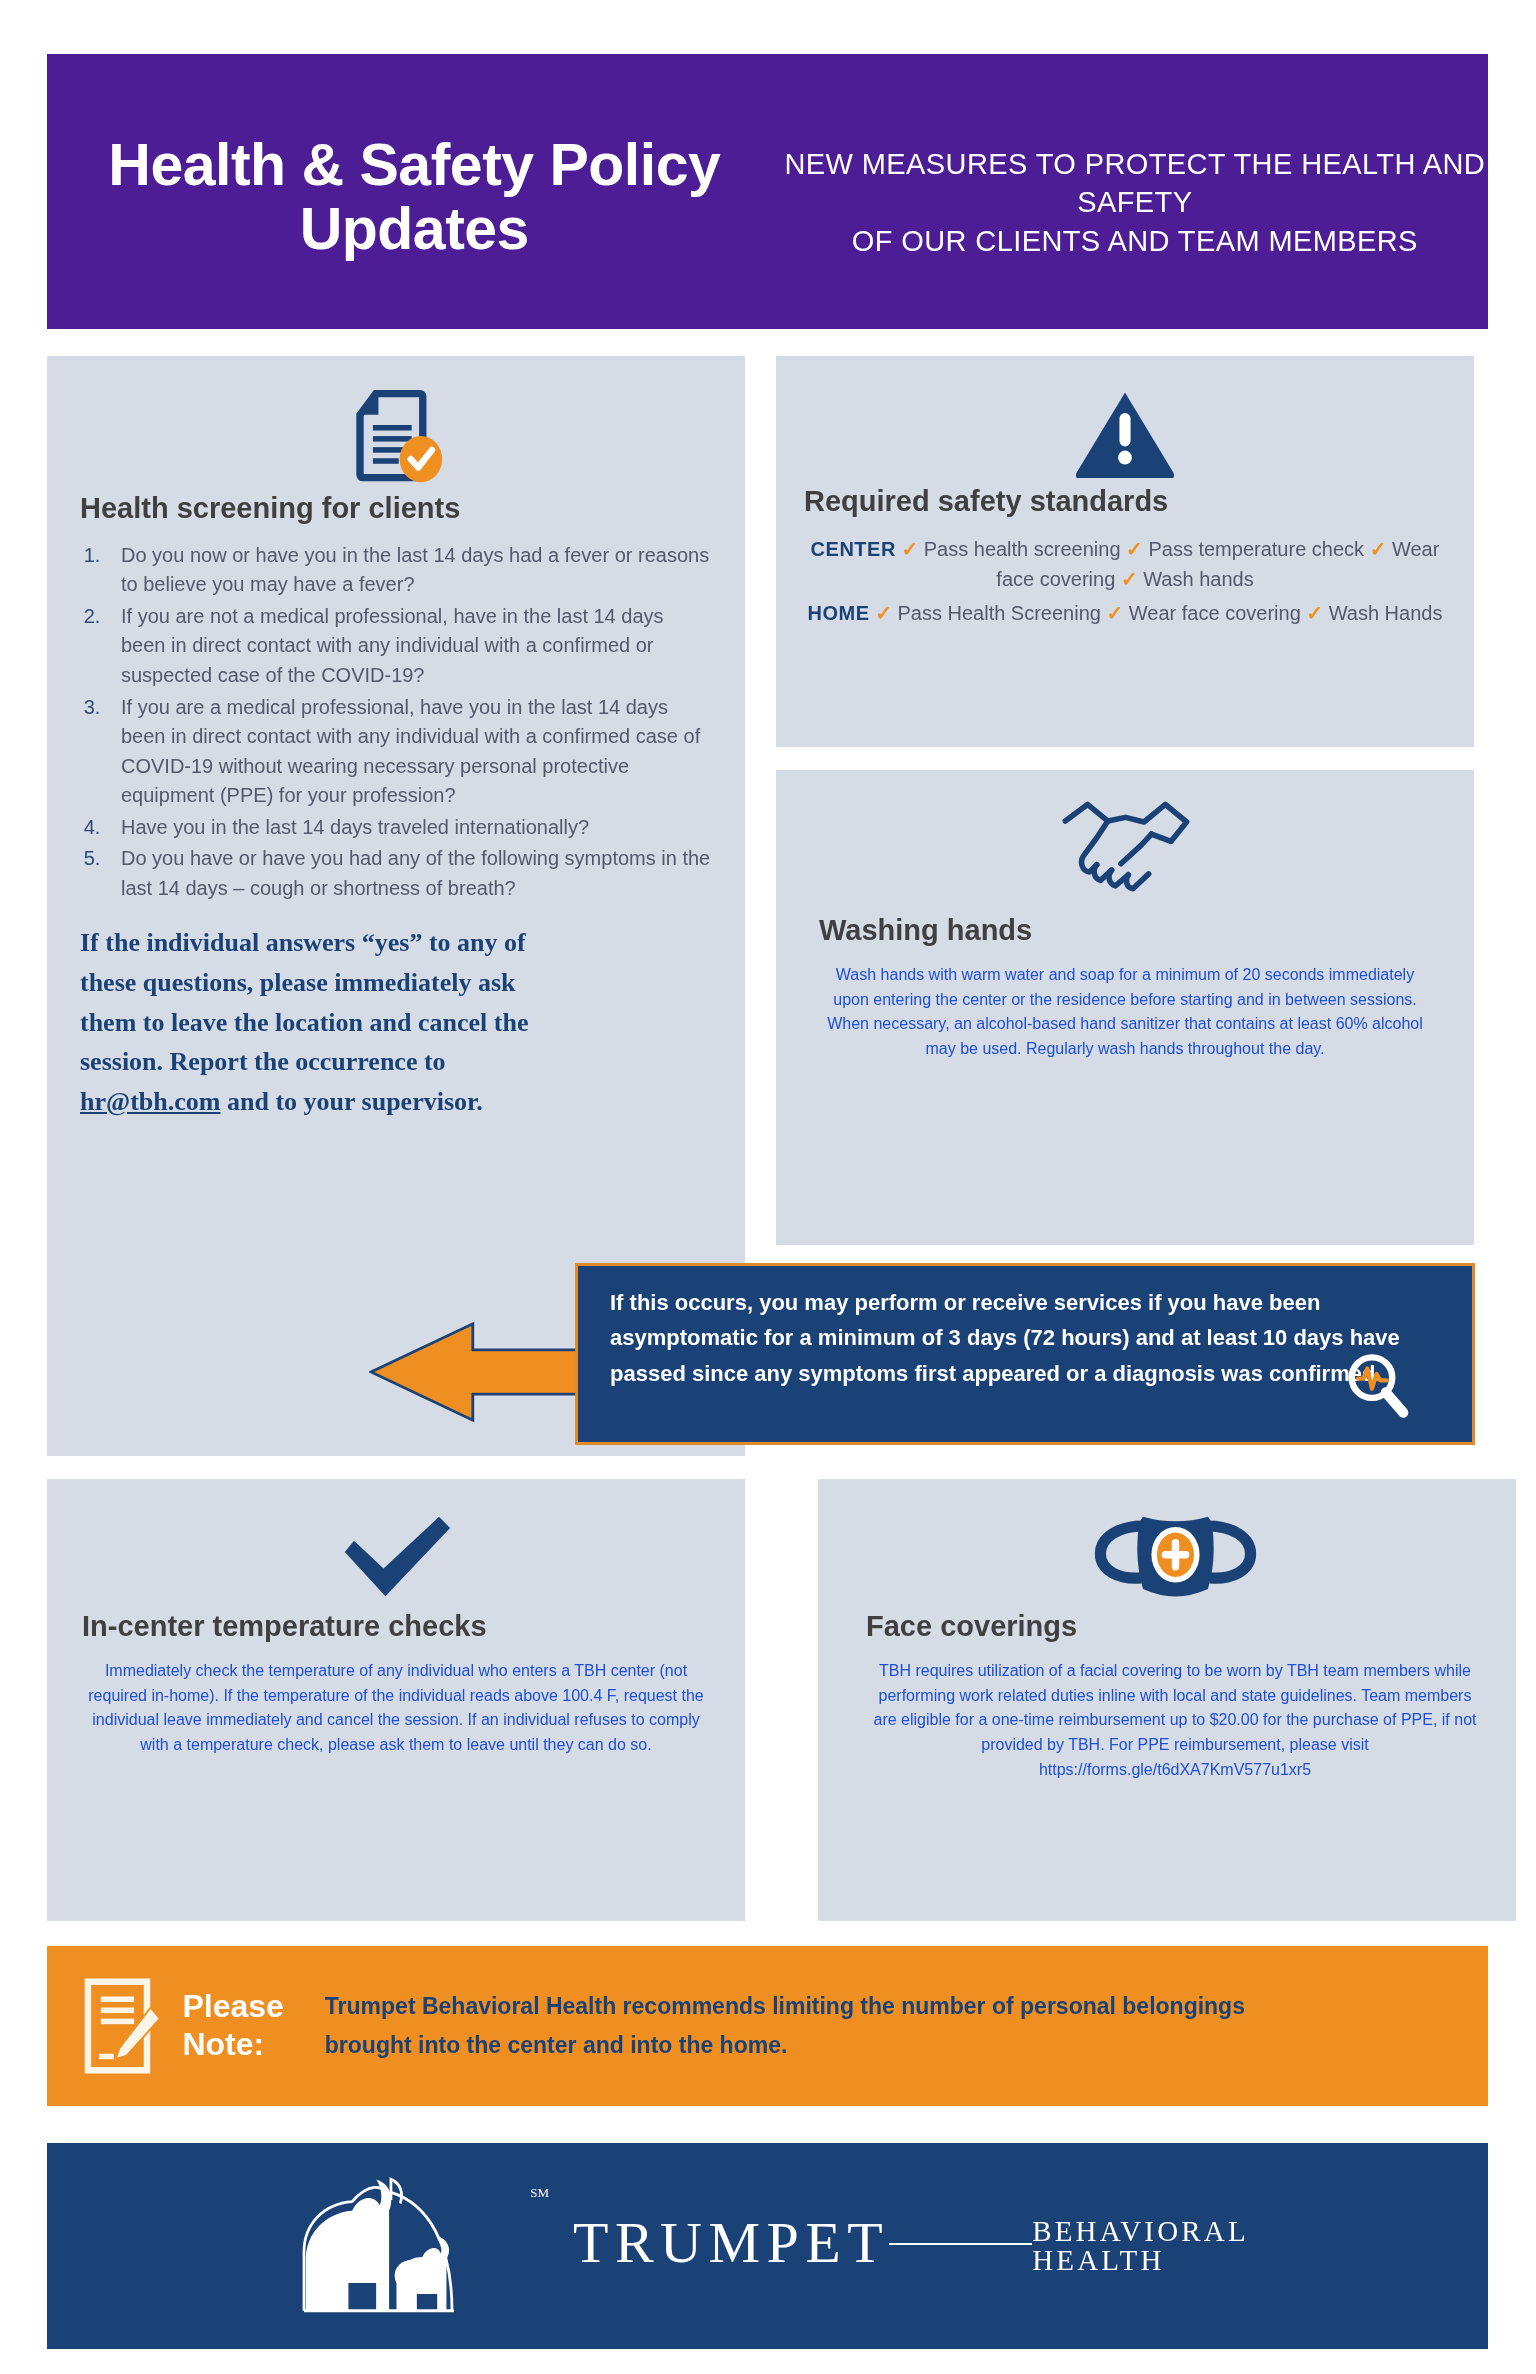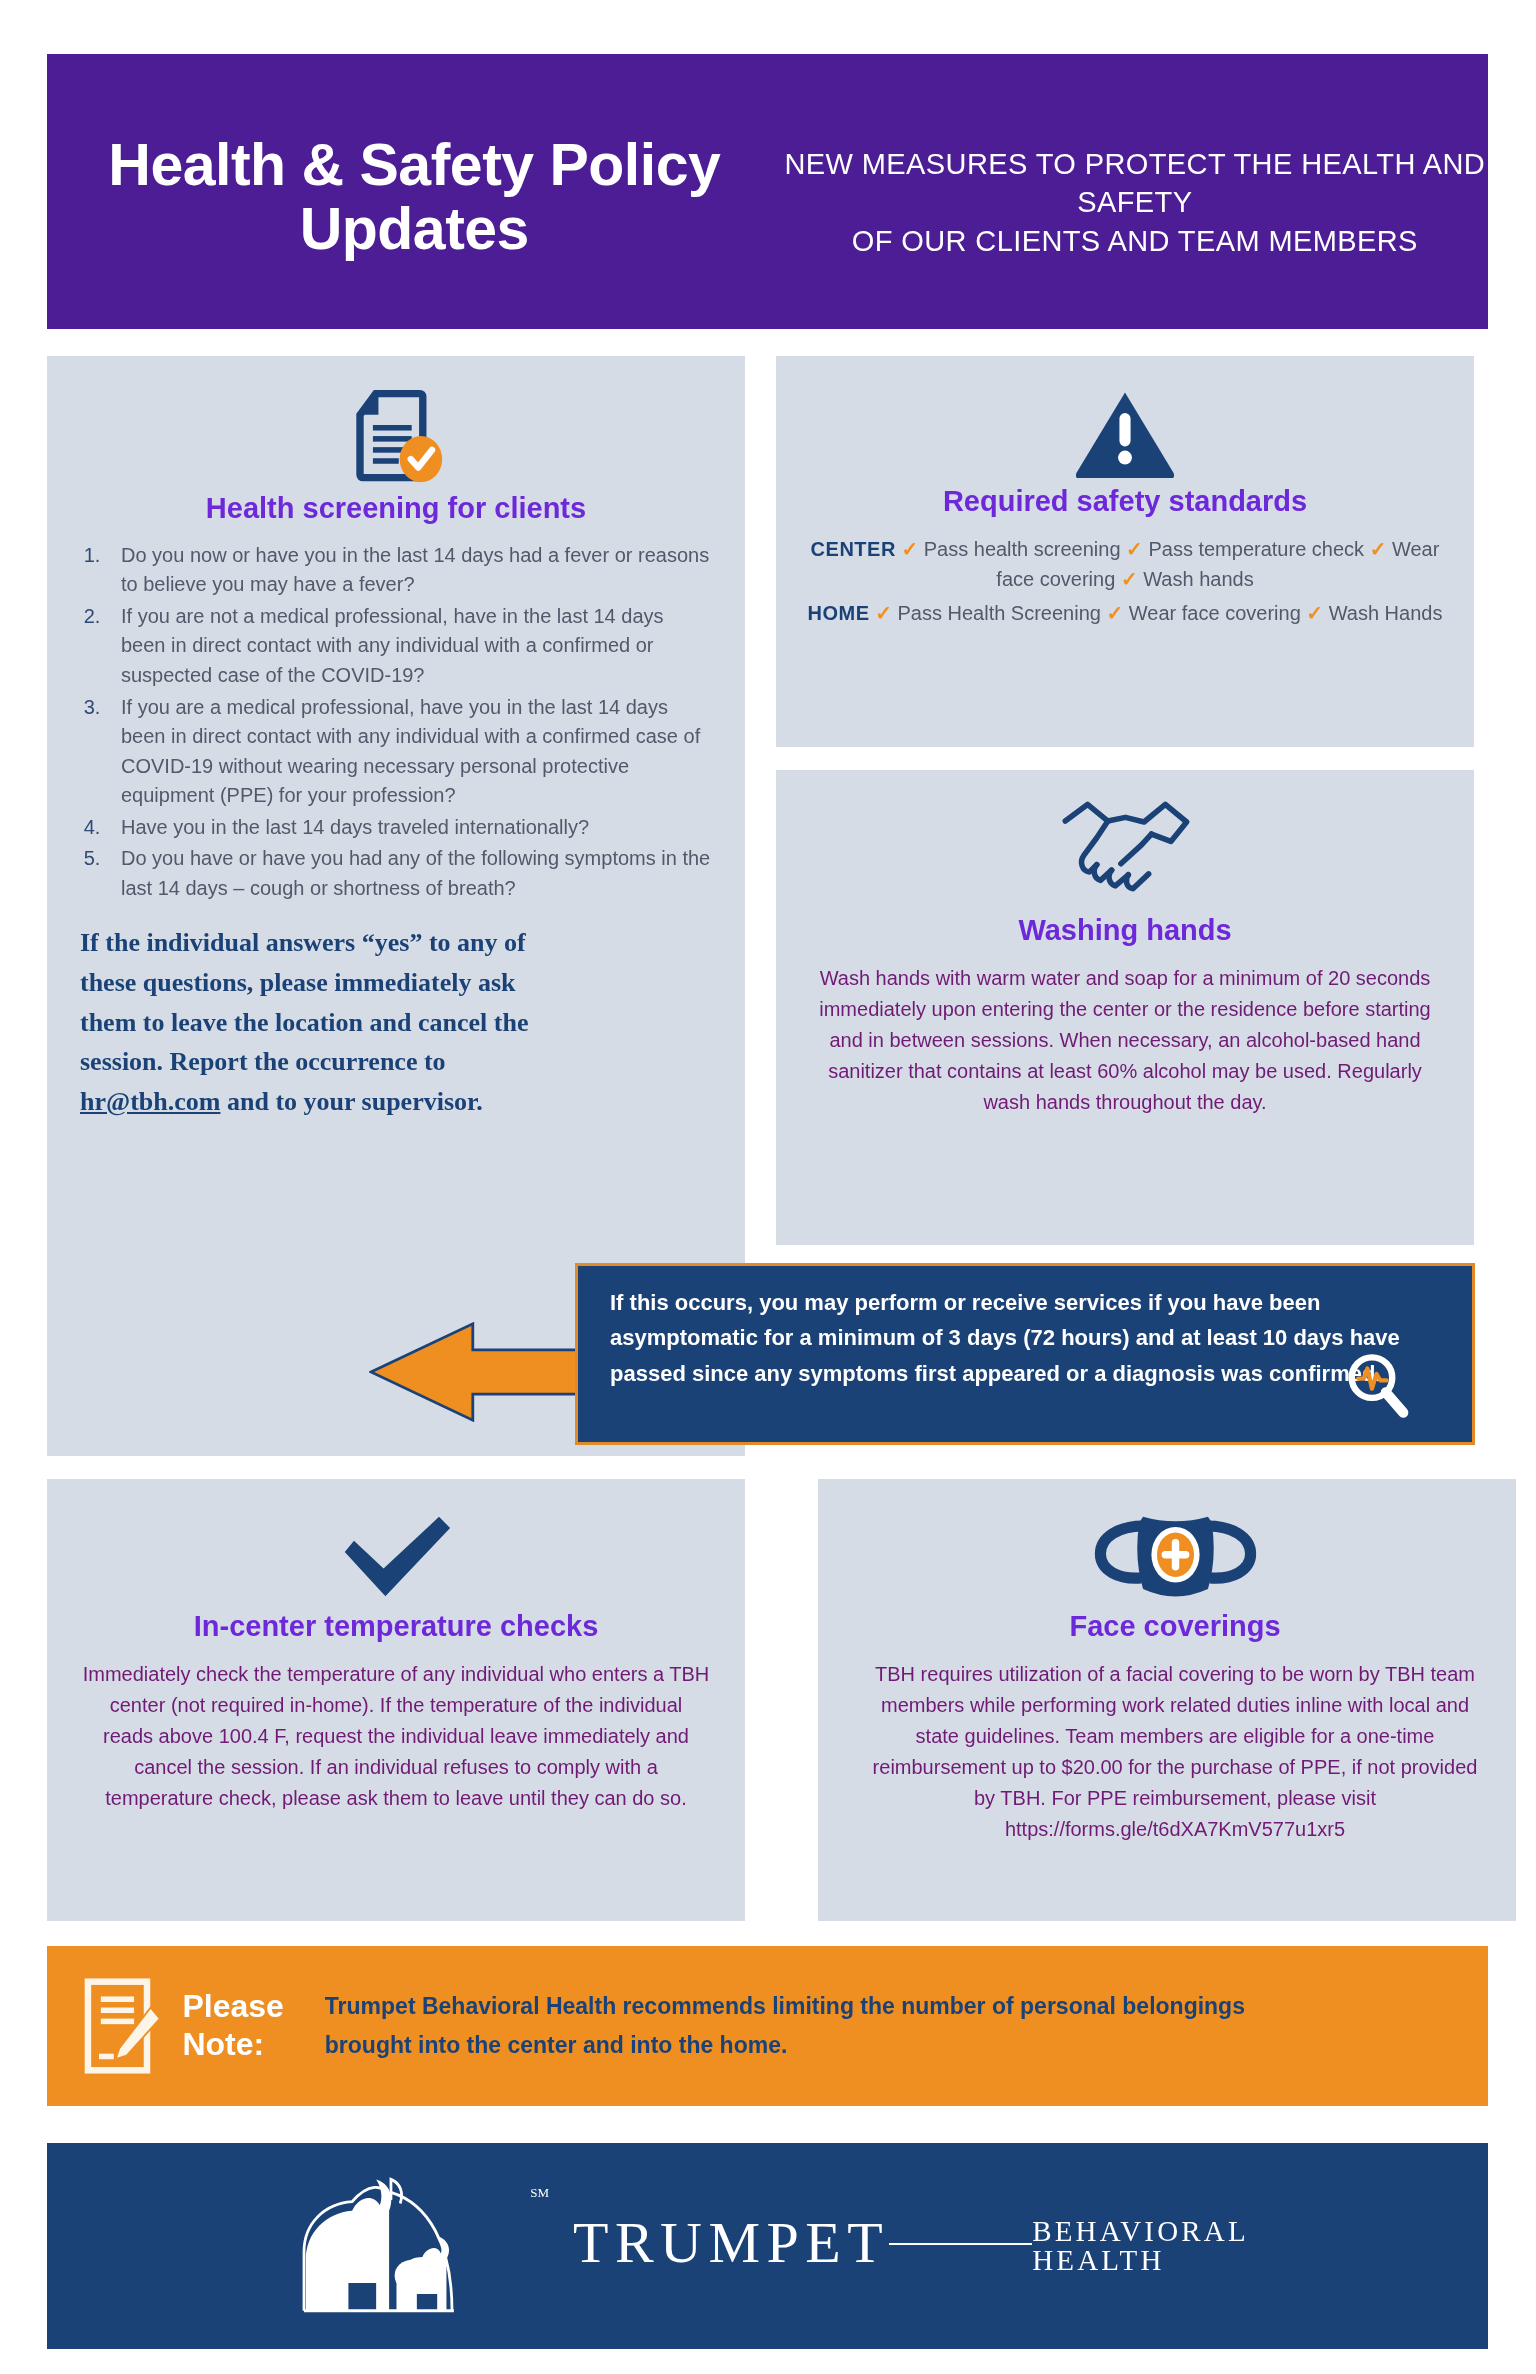--- a/index.html
+++ b/index.html
@@ -22,21 +22,21 @@
     letter-spacing:-0.5px;
   }
   .header .sub{
     font-size:29px;line-height:1.32;font-weight:400;letter-spacing:0.4px;
     max-width:1095px;
   }
 
   
   .panel{position:absolute;background:#d6dce6;box-sizing:border-box;}
   .panel-title{
-    color:#6d28d9;font-size:29px;font-weight:bold;text-align:center;
+    color:#404040;font-size:29px;font-weight:bold;text-align:left;
     margin:0 0 15px 0;line-height:1.2;
   }
   .icon-wrap{display:flex;justify-content:center;align-items:center;}
 
   
   #panel-screening{left:47px;top:356px;width:698px;height:1100px;padding:26px 33px 0 33px;}
   .qlist{list-style:none;margin:0;padding:0;counter-reset:q;}
   .qlist li{
     position:relative;padding-left:41px;margin-bottom:1.9px;
     color:#51596b;font-size:20px;line-height:1.48;
@@ -51,21 +51,21 @@
   }
   .warn-note .mail{text-decoration:underline;}
 
   
   #panel-standards{left:776px;top:356px;width:698px;height:391px;padding:24px 28px 0 28px;}
   .std-block{color:#51596b;font-size:20px;line-height:1.52;text-align:center;}
   .std-block .lbl{color:#1b4276;font-weight:bold;letter-spacing:0.5px;}
   .tick{color:#f0901e;font-weight:bold;}
 
   #panel-wash{left:776px;top:770px;width:698px;height:475px;padding:24px 43px 0 43px;}
-  .body-txt{color:#701a75;font-size:20px;line-height:1.55;text-align:center;}
+  .body-txt{color:#1d4ed8;font-size:16px;line-height:1.55;text-align:center;}
 
   
   #panel-temp{left:47px;top:1479px;width:698px;height:442px;padding:26px 35px 0 35px;}
   #panel-face{left:776px;top:1479px;width:698px;height:442px;padding:26px 32px 0 48px;margin-left:42px;}
 
   
   .callout{
     position:absolute;left:575px;top:1263px;width:900px;height:182px;
     background:#1b4276;border:3.7px solid #e08a2a;box-sizing:border-box;
     color:#ffffff;font-size:22px;font-weight:bold;line-height:1.62;

